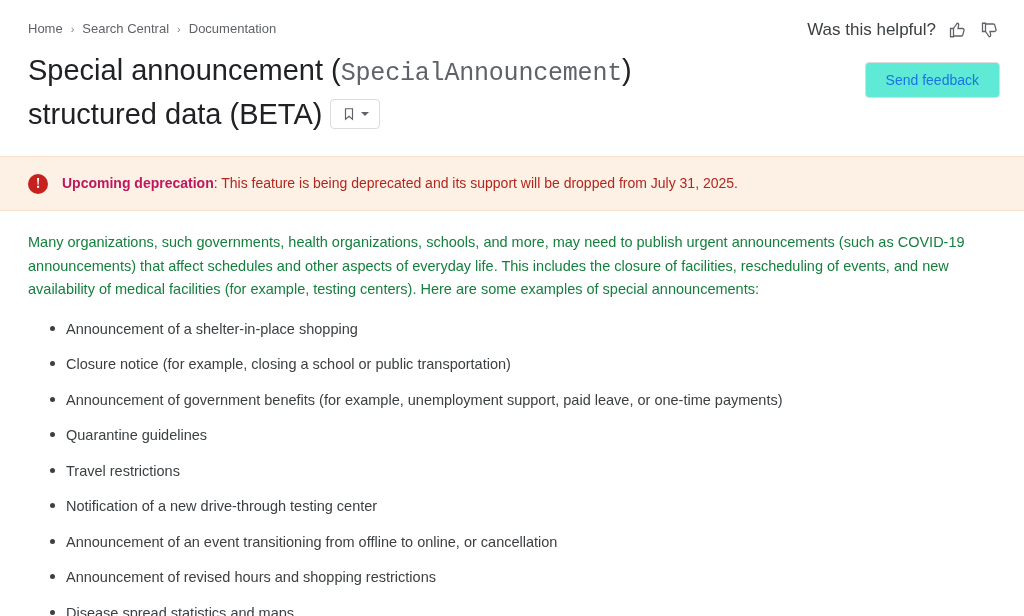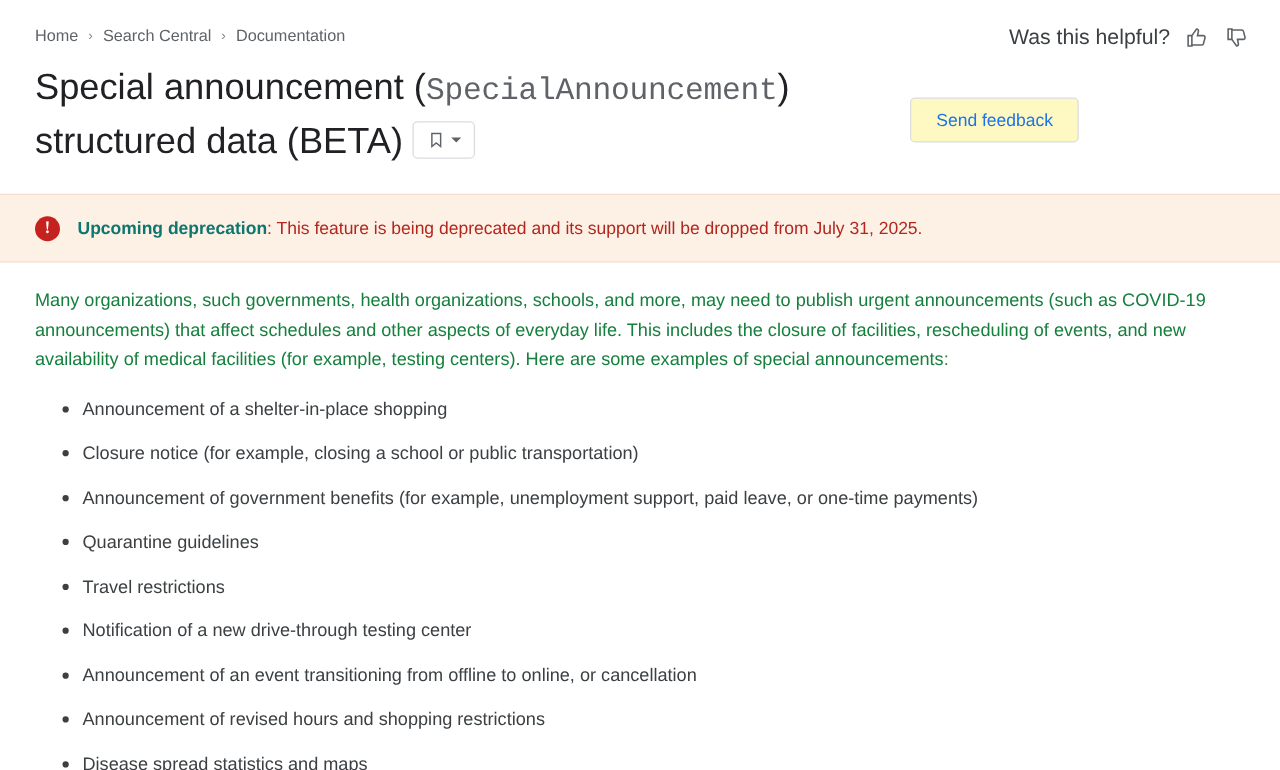--- a/index.html
+++ b/index.html
@@ -63,21 +63,23 @@
     justify-content: center;
     color: #5f6368;
     cursor: pointer;
   }
   .helpful .icon-btn svg { display: block; }
 
   
   .title-row {
     display: flex;
     align-items: flex-start;
+    justify-content: space-between;
     padding: 10px 24px 0 28px;
+    gap: 29px;
   }
 
   h1.page-title {
     margin: 0;
     font-size: 29px;
     line-height: 40px;
     font-weight: 400;
     color: #202124;
     max-width: 700px;
     letter-spacing: 0;
@@ -108,26 +110,26 @@
   .bookmark-chip svg { display: block; color: #5f6368; }
   .caret {
     width: 0; height: 0;
     border-left: 4px solid transparent;
     border-right: 4px solid transparent;
     border-top: 4px solid #5f6368;
   }
 
   .feedback-btn {
     flex: 0 0 auto;
-    margin-top: 28px;
+    margin-top: 12px;
     height: 36px;
     padding: 0 20px;
     border: 1px solid #dadce0;
     border-radius: 4px;
-    background: #fef9c3;
+    background: #5eead4;
     color: #1a73e8;
     font-size: 14px;
     font-weight: 500;
     font-family: "Liberation Sans", sans-serif;
     cursor: pointer;
     white-space: nowrap;
     display: inline-flex;
     align-items: center;
   }
 
@@ -152,21 +154,21 @@
     background: #c5221f;
     color: #fff;
     font-size: 14px;
     font-weight: 700;
     line-height: 20px;
     text-align: center;
     font-family: "Liberation Serif", serif;
     margin-top: 1px;
   }
   .callout-text { color: #b3261e; }
-  .callout-text b { color: #0f766e; font-weight: 700; }
+  .callout-text b { color: #be185d; font-weight: 700; }
 
   
   .content {
     padding: 20px 40px 0 28px;
   }
   .content p {
     margin: 0;
     font-size: 14.5px;
     line-height: 23.5px;
     color: #15803d;

